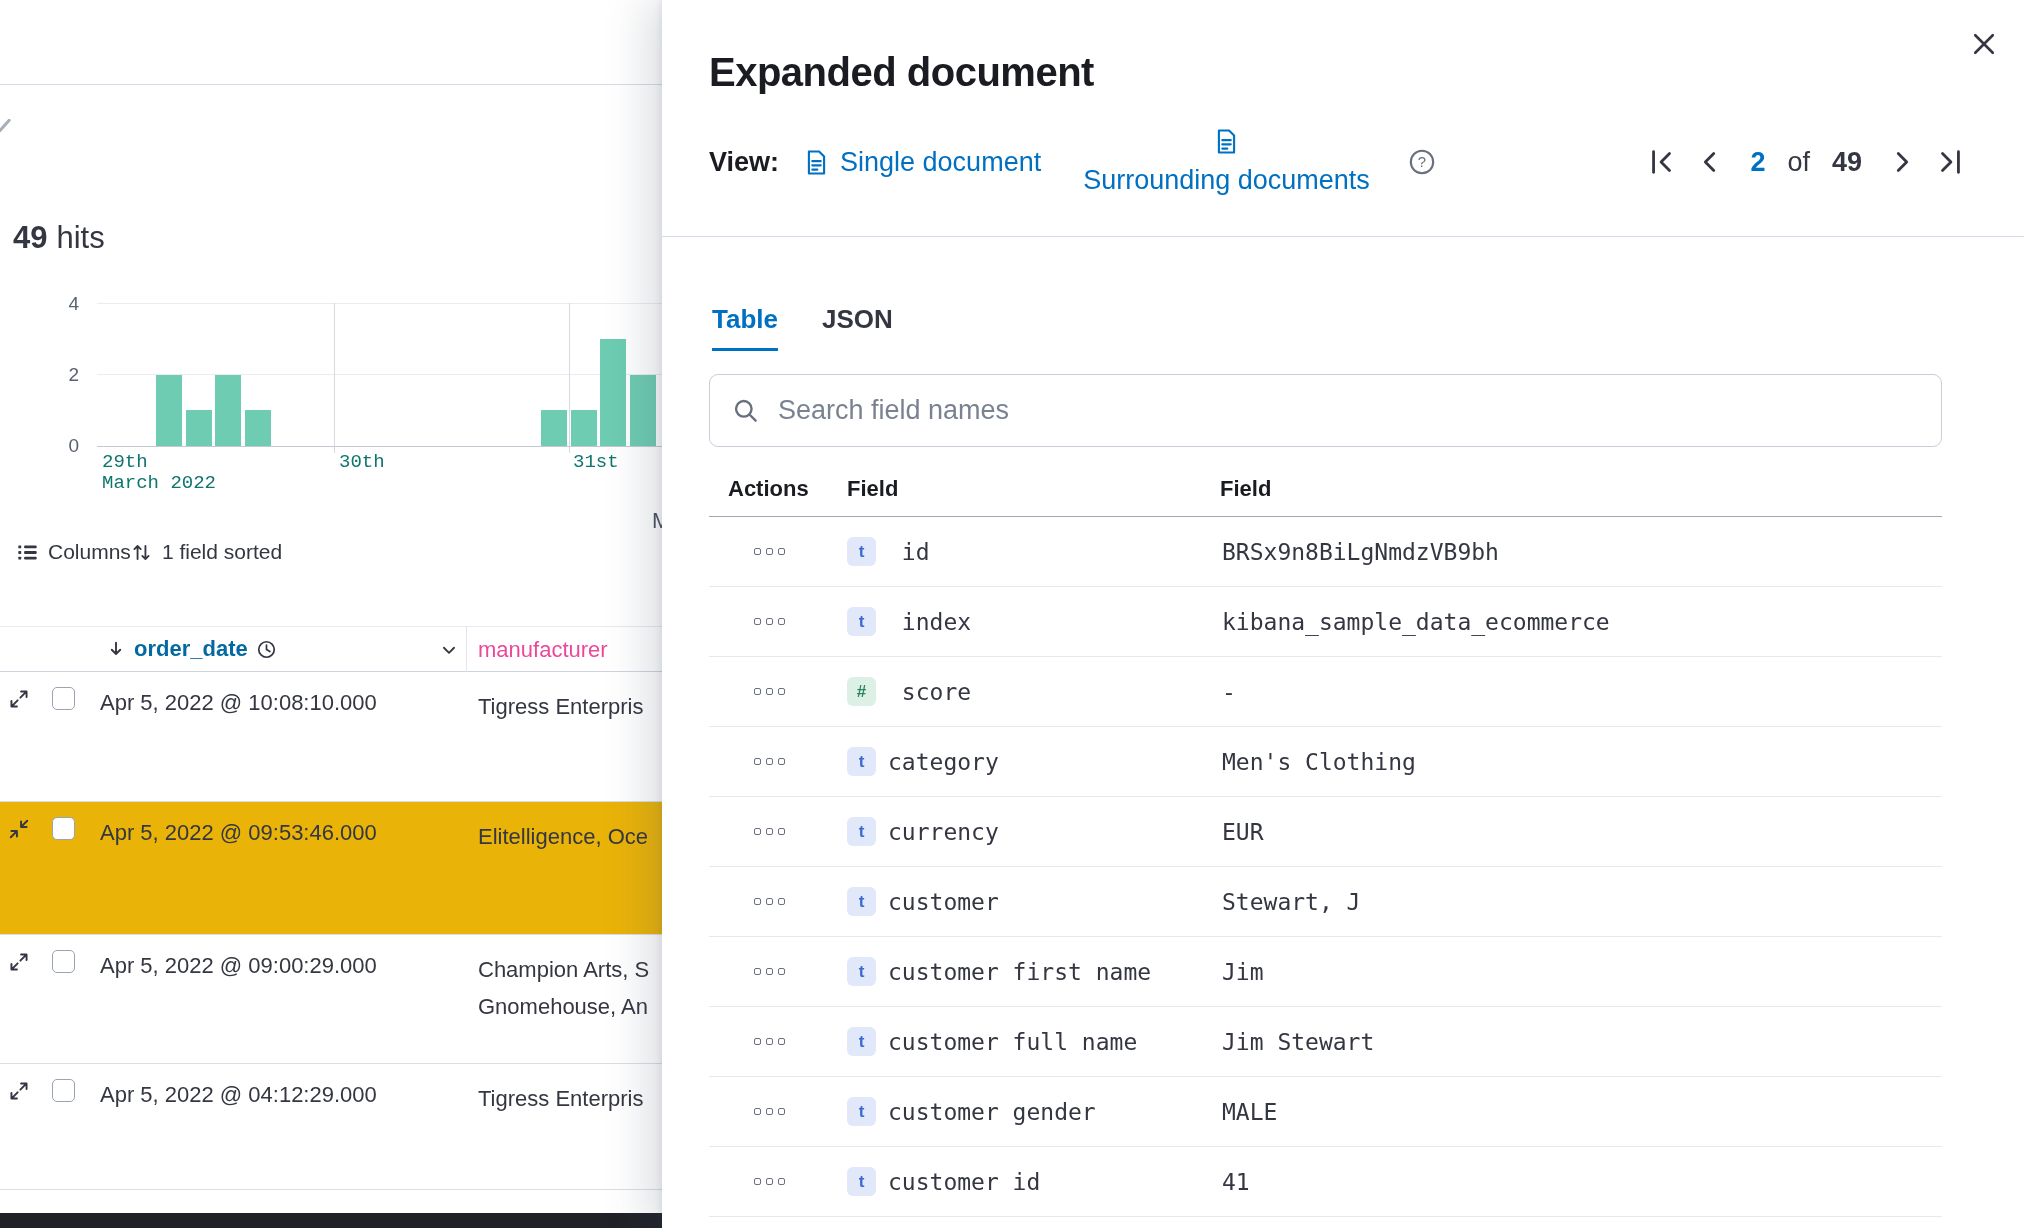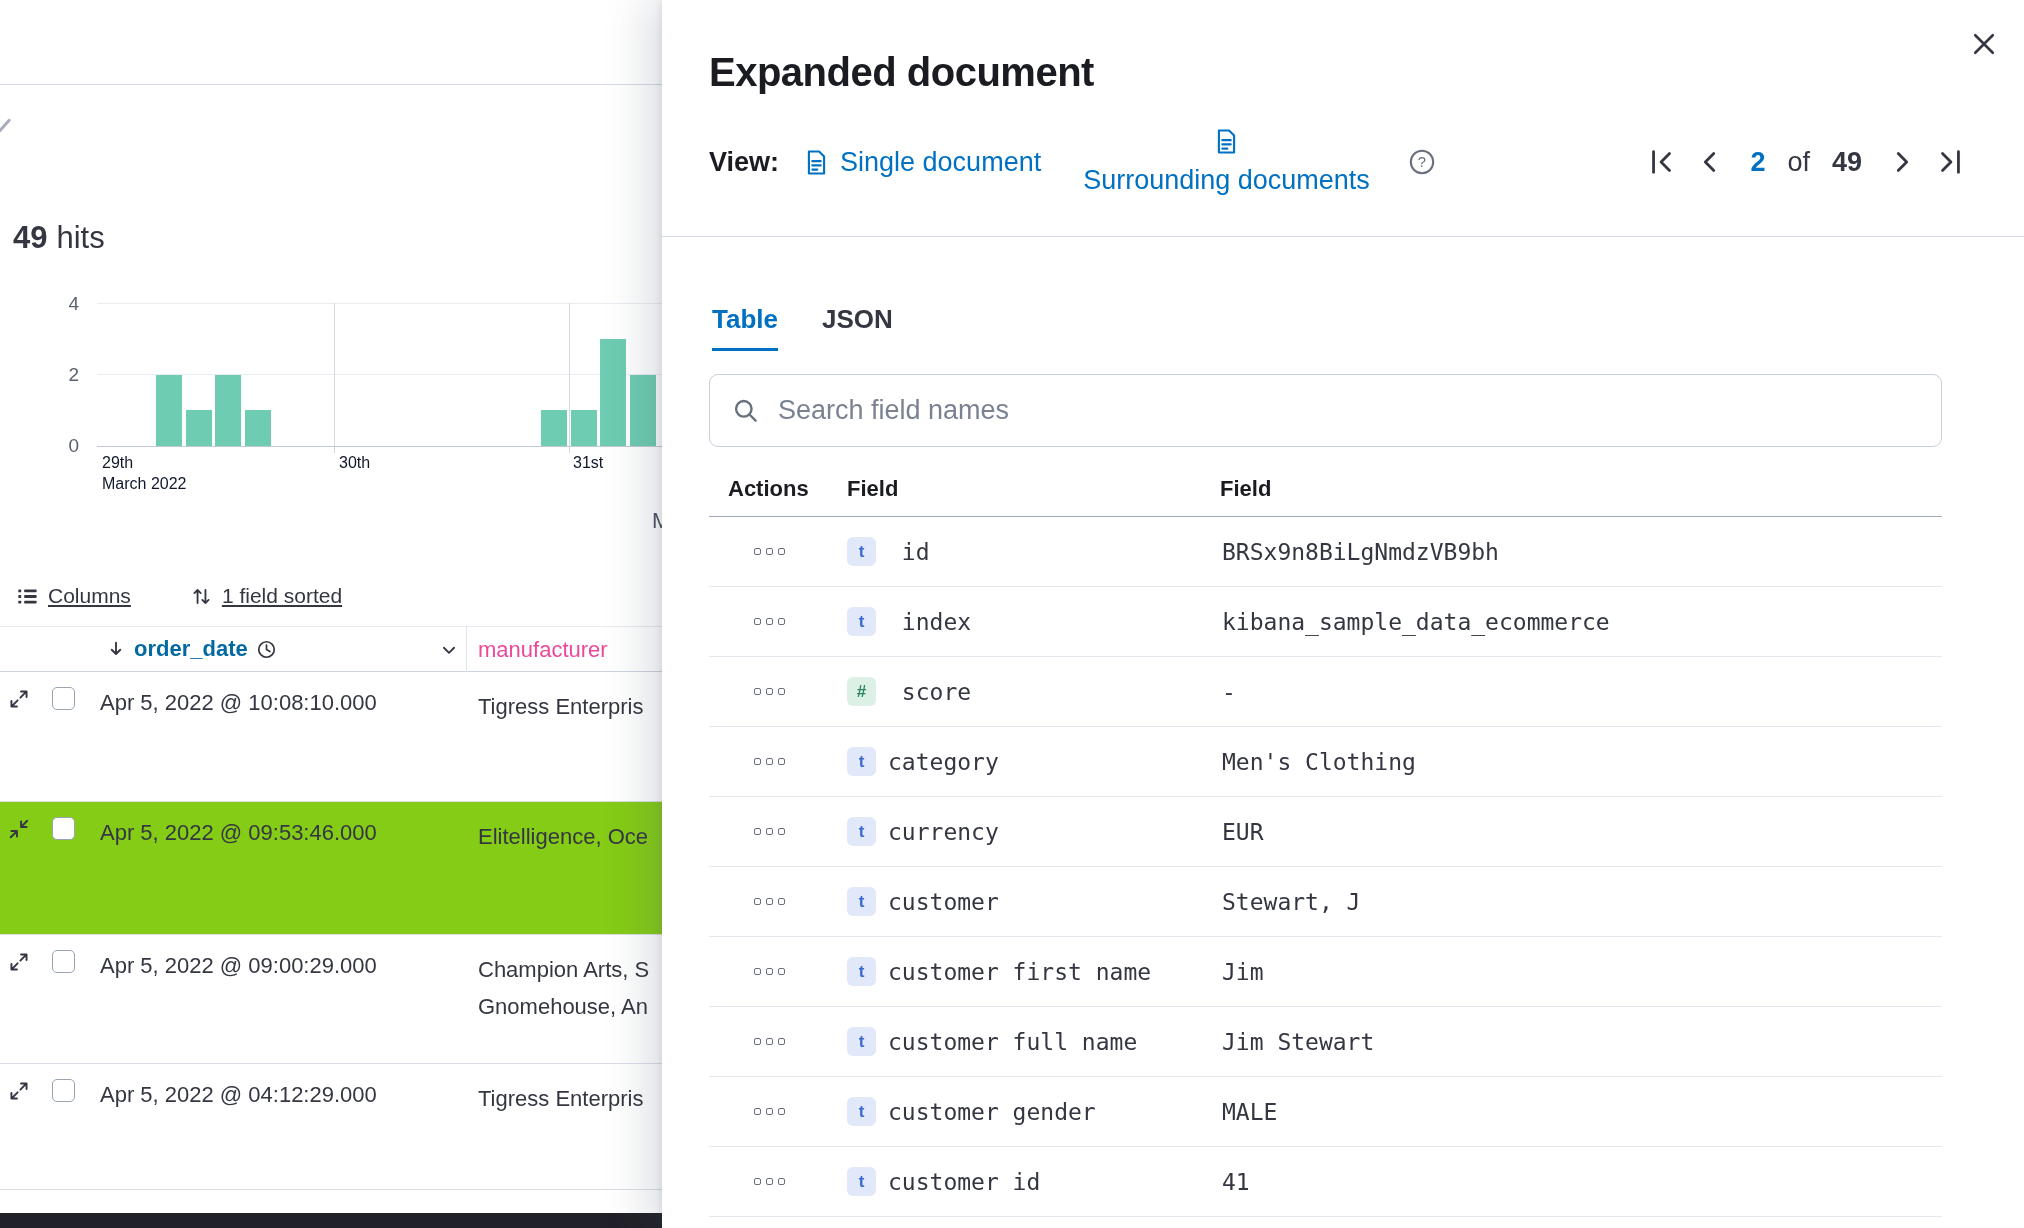--- a/index.html
+++ b/index.html
@@ -19,42 +19,42 @@
   .yt4{left:43px;top:294px;}
   .yt2{left:43px;top:365px;}
   .yt0{left:43px;top:436px;}
   .gh{position:absolute;left:97px;width:565px;height:1px;background:#e9ecf1;}
   .gh4{top:303px;} .gh2{top:374px;}
   .gbase{position:absolute;left:97px;top:446px;width:565px;height:1px;background:#c3c9d3;}
   .gv{position:absolute;top:303px;width:1px;height:150px;background:#d6dbe2;}
   .gv30{left:334px;} .gv31{left:569px;}
   .bars{position:absolute;left:0;top:303px;width:662px;height:143px;}
   .bar{position:absolute;bottom:0;width:26px;background:#6DCCB1;}
-  .xt{position:absolute;font-size:16px;color:#0f172a;line-height:21px;}
+  .xt{position:absolute;font-size:19px;color:#0f766e;line-height:21px;font-family:Liberation Mono, monospace;}
   .xt29a{left:102px;top:452px;} .xt29b{left:102px;top:473px;}
   .xt30{left:339px;top:452px;} .xt31{left:573px;top:452px;}
   .xlabel{position:absolute;left:652px;top:508px;font-size:22px;color:#4a515e;font-weight:500;}
 
   
-  .grid-toolbar{position:absolute;left:17px;top:584px;display:flex;align-items:center;gap:60px;text-decoration:underline;}
+  .grid-toolbar{position:absolute;left:17px;top:540px;display:flex;align-items:center;}
   .tb-btn{display:flex;align-items:center;gap:10px;background:none;border:none;padding:0;cursor:pointer;
           font-family:"Liberation Sans", sans-serif;font-size:21px;font-weight:500;color:#343741;}
 
   
   .g-header{position:absolute;left:0;top:626px;width:662px;height:46px;box-sizing:border-box;
             border-top:1px solid #e6e9ef;border-bottom:1px solid #cdd3dc;background:#fff;}
   .gh-order{position:absolute;left:106px;top:9px;display:flex;align-items:center;gap:8px;font-size:22px;font-weight:700;color:#0369a1;cursor:pointer;}
   .gh-chevron{position:absolute;left:440px;top:14px;cursor:pointer;}
   .gh-manu{position:absolute;left:478px;top:10px;font-size:22px;font-weight:400;color:#ec4899;cursor:pointer;}
   .col-divider{position:absolute;left:466px;top:626px;width:1px;height:564px;background:#e2e6ec;}
 
   .g-rows{position:absolute;left:0;top:672px;width:662px;}
   .g-row{position:relative;width:662px;box-sizing:border-box;border-bottom:1px solid #d9dee6;background:#fff;}
   .g-row.r1{height:130px;} .g-row.r2{height:133px;} .g-row.r3{height:129px;} .g-row.r4{height:126px;}
-  .g-row.active{background:#84cc16;}
+  .g-row.active{background:#eab308;}
   .r-expand{position:absolute;left:8px;top:16px;background:none;border:none;padding:0;cursor:pointer;line-height:0;}
   .r-check{position:absolute;left:52px;top:15px;width:23px;height:23px;box-sizing:border-box;border:1.5px solid #9aa3b2;border-radius:5px;background:#fff;cursor:pointer;}
   .r-time{position:absolute;left:100px;top:16px;font-size:22px;line-height:30px;color:#343741;}
   .r-manu{position:absolute;left:478px;top:16px;font-size:22px;line-height:37px;color:#343741;white-space:nowrap;}
   .bottom-bar{position:absolute;left:0;top:1213px;width:662px;height:15px;background:#202128;}
 
   
   .flyout{position:absolute;left:662px;top:0;width:1362px;height:1228px;background:#fff;z-index:10;
           box-shadow:-16px 0 40px rgba(65,78,101,0.18), -2px 0 6px rgba(65,78,101,0.10);}
   .close-btn{position:absolute;left:1302px;top:24px;width:40px;height:40px;background:none;border:none;padding:6px;cursor:pointer;line-height:0;}

